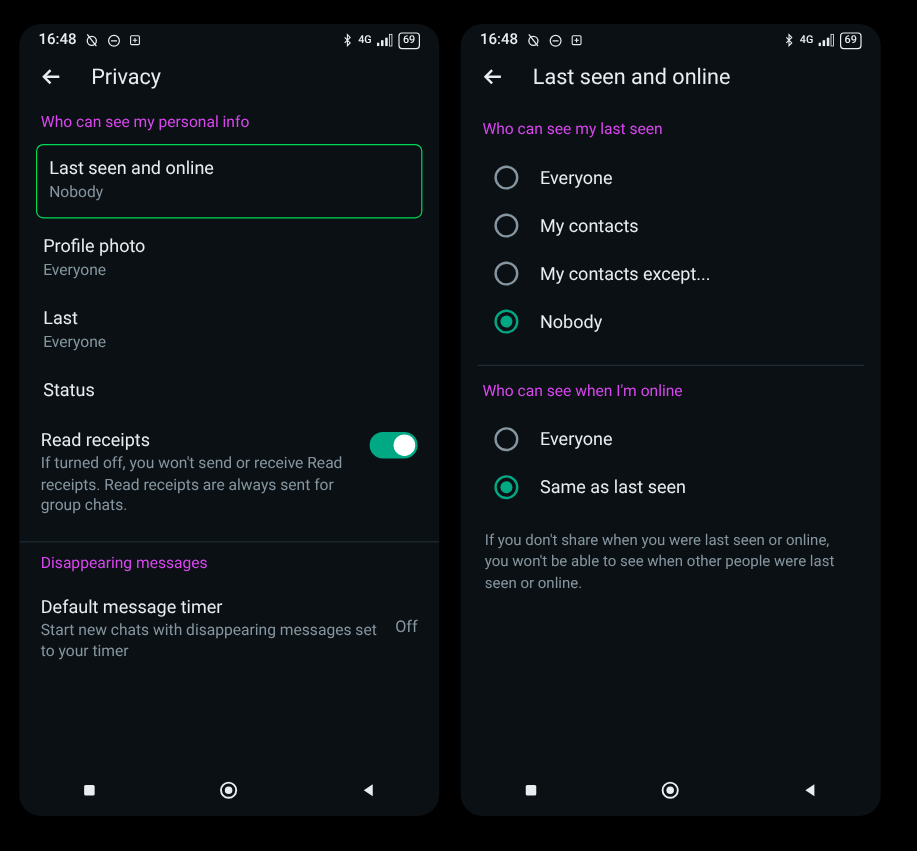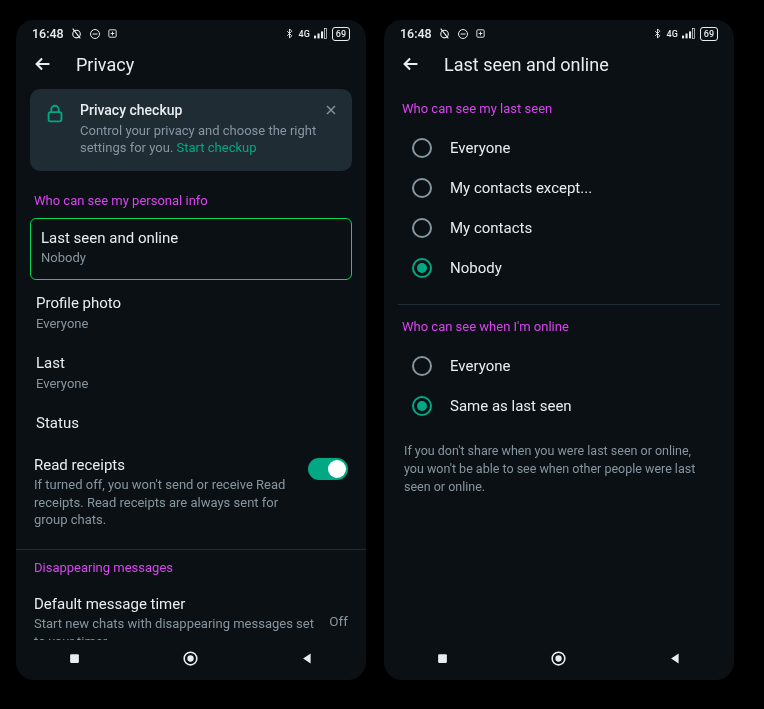--- a/index.html
+++ b/index.html
@@ -169,37 +169,20 @@
     <div class="back-arrow">
       <svg width="22" height="22" viewBox="0 0 24 24" fill="none" stroke="#e9edef" stroke-width="2.2">
           <path d="M19 12H5"></path>
           <path d="M11 18l-6-6 6-6"></path>
         </svg>
     </div>
     <div class="title">Privacy</div>
   </div>
 
   <div class="content">
-    <div class="checkup-card">
-      <div class="lock-badge">
-        <svg width="22" height="22" viewBox="0 0 24 24" fill="none" stroke="#00a884" stroke-width="2">
-            <rect x="5" y="10" width="14" height="10" rx="2"></rect>
-            <path d="M8 10V7a4 4 0 0 1 8 0v3"></path>
-          </svg>
-      </div>
-      <div class="checkup-text">
-        <span class="ct-title">Privacy checkup</span>
-        <span>Control your privacy and choose the right settings for you. </span><span class="ct-link">Start checkup</span>
-      </div>
-      <div class="close-x">
-        <svg width="16" height="16" viewBox="0 0 24 24" stroke="#8696a0" stroke-width="2">
-            <path d="M6 6l12 12M18 6l-12 12"></path>
-          </svg>
-      </div>
-    </div>
 
     <div class="section-header">Who can see my personal info</div>
 
     <div class="list-item highlighted">
       <div class="li-title">Last seen and online</div>
       <div class="li-sub">Nobody</div>
     </div>
 
     <div class="list-item">
       <div class="li-title">Profile photo</div>
@@ -313,25 +296,25 @@
 
   <div class="content">
     <div class="section-header" style="padding-top:12px;">Who can see my last seen</div>
     <div class="radio-group">
       <div class="radio-item">
         <div class="radio"></div>
         <div class="radio-label">Everyone</div>
       </div>
       <div class="radio-item">
         <div class="radio"></div>
+        <div class="radio-label">My contacts</div>
+      </div>
+      <div class="radio-item">
+        <div class="radio"></div>
         <div class="radio-label">My contacts except...</div>
-      </div>
-      <div class="radio-item">
-        <div class="radio"></div>
-        <div class="radio-label">My contacts</div>
       </div>
       <div class="radio-item">
         <div class="radio checked"></div>
         <div class="radio-label">Nobody</div>
       </div>
     </div>
 
     <div class="sep"></div>
 
     <div class="section-header" style="padding-top:0;">Who can see when I'm online</div>

